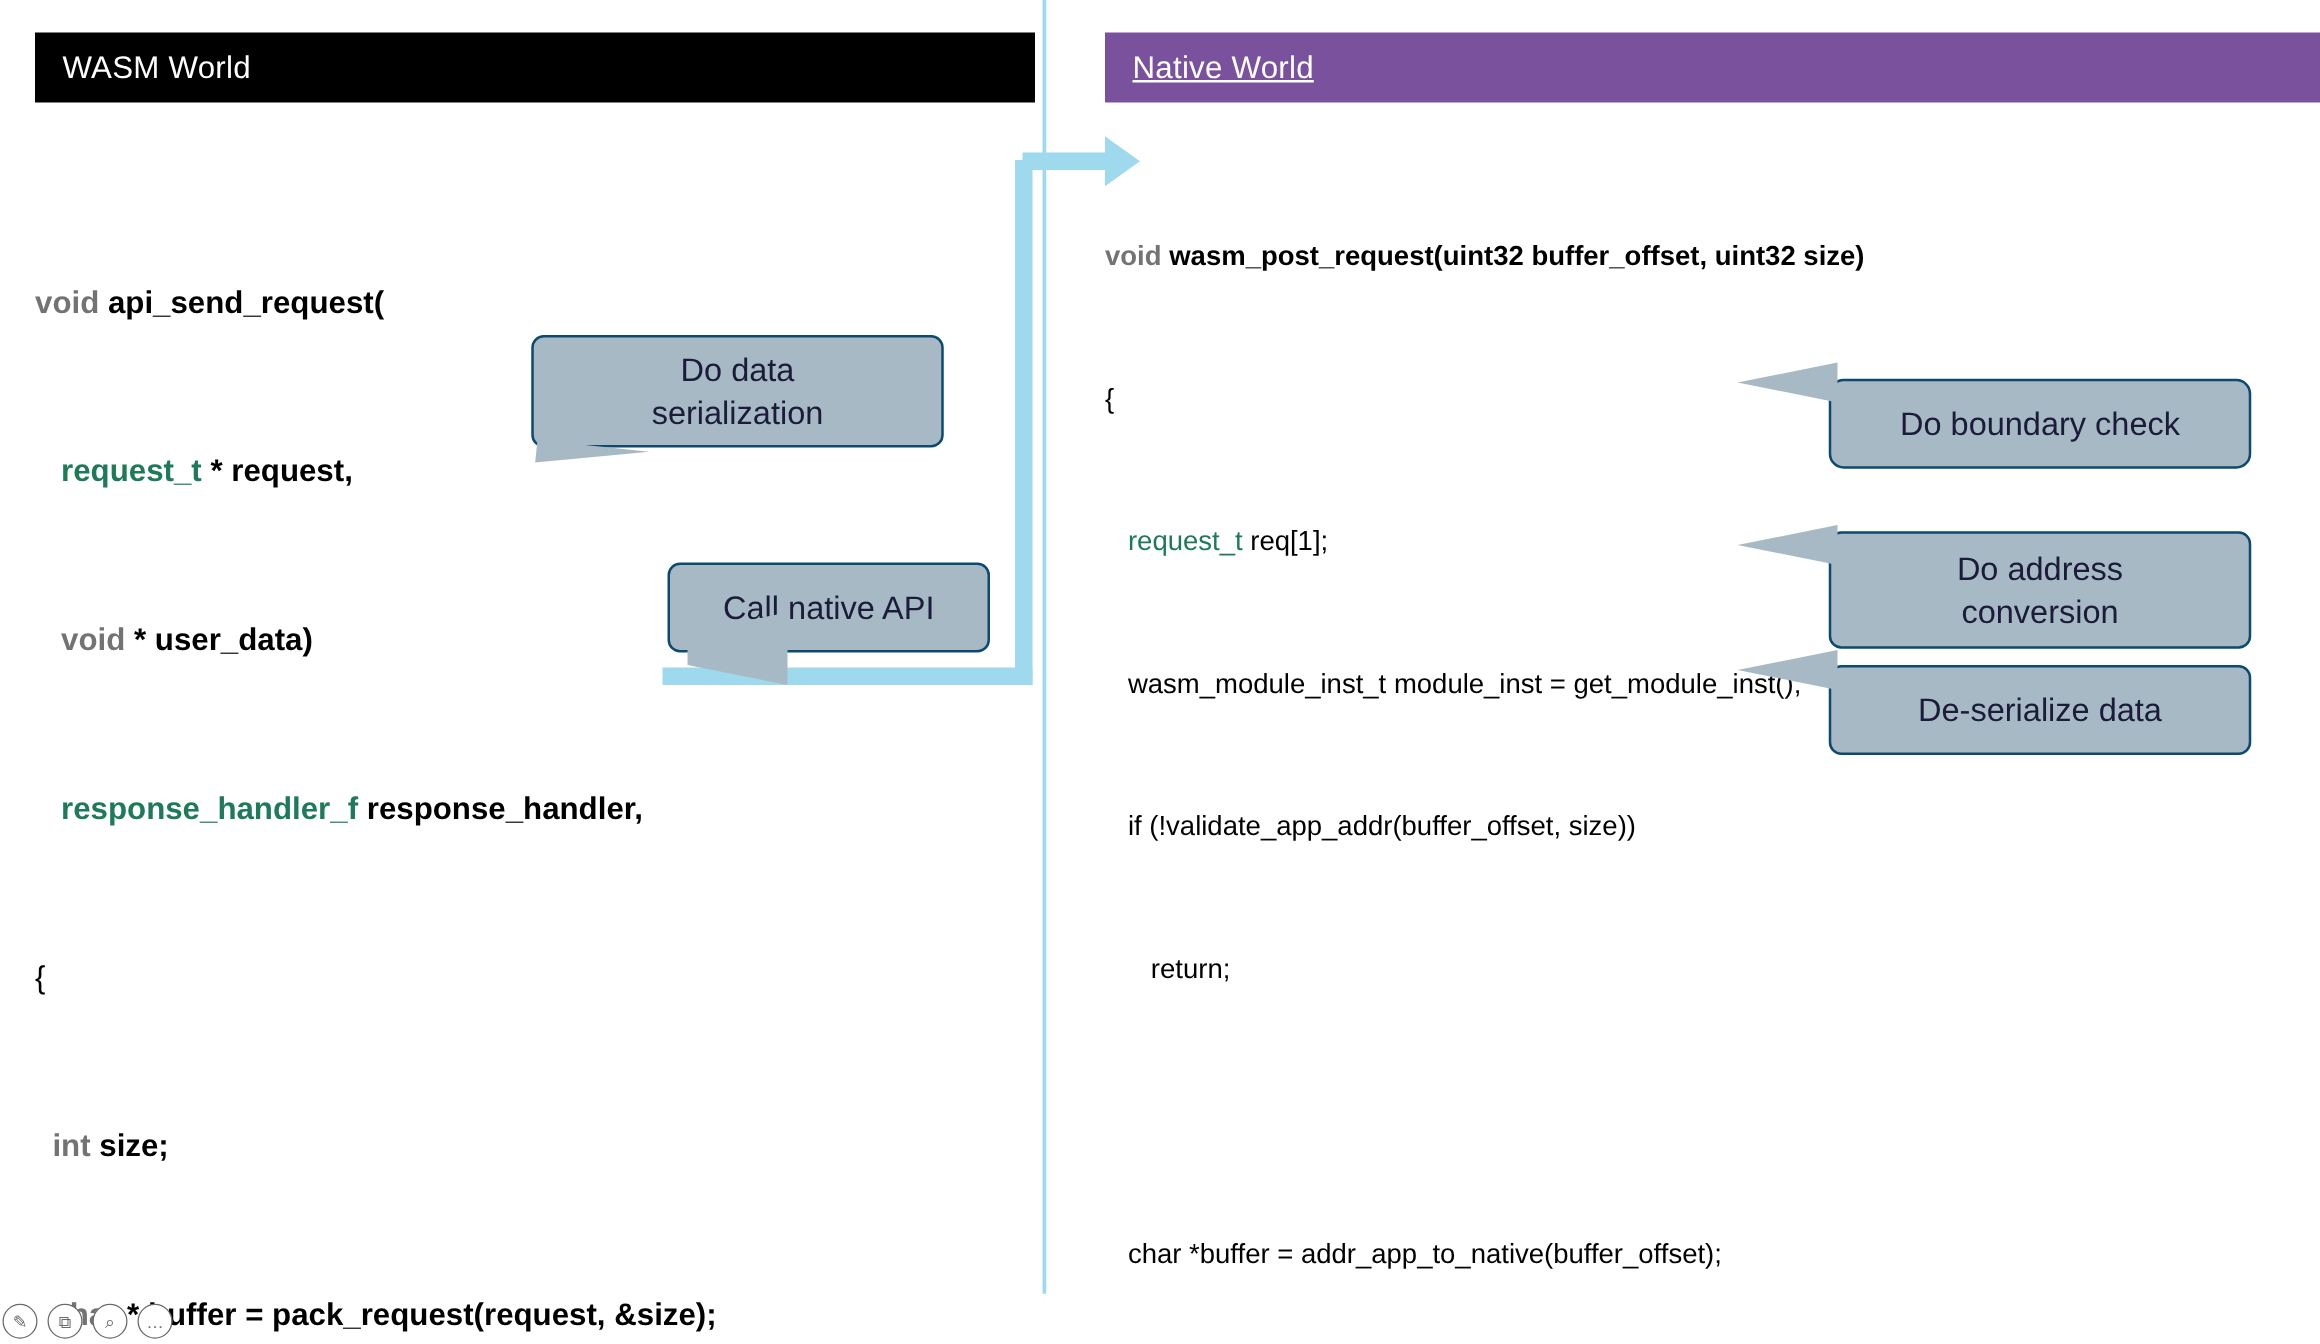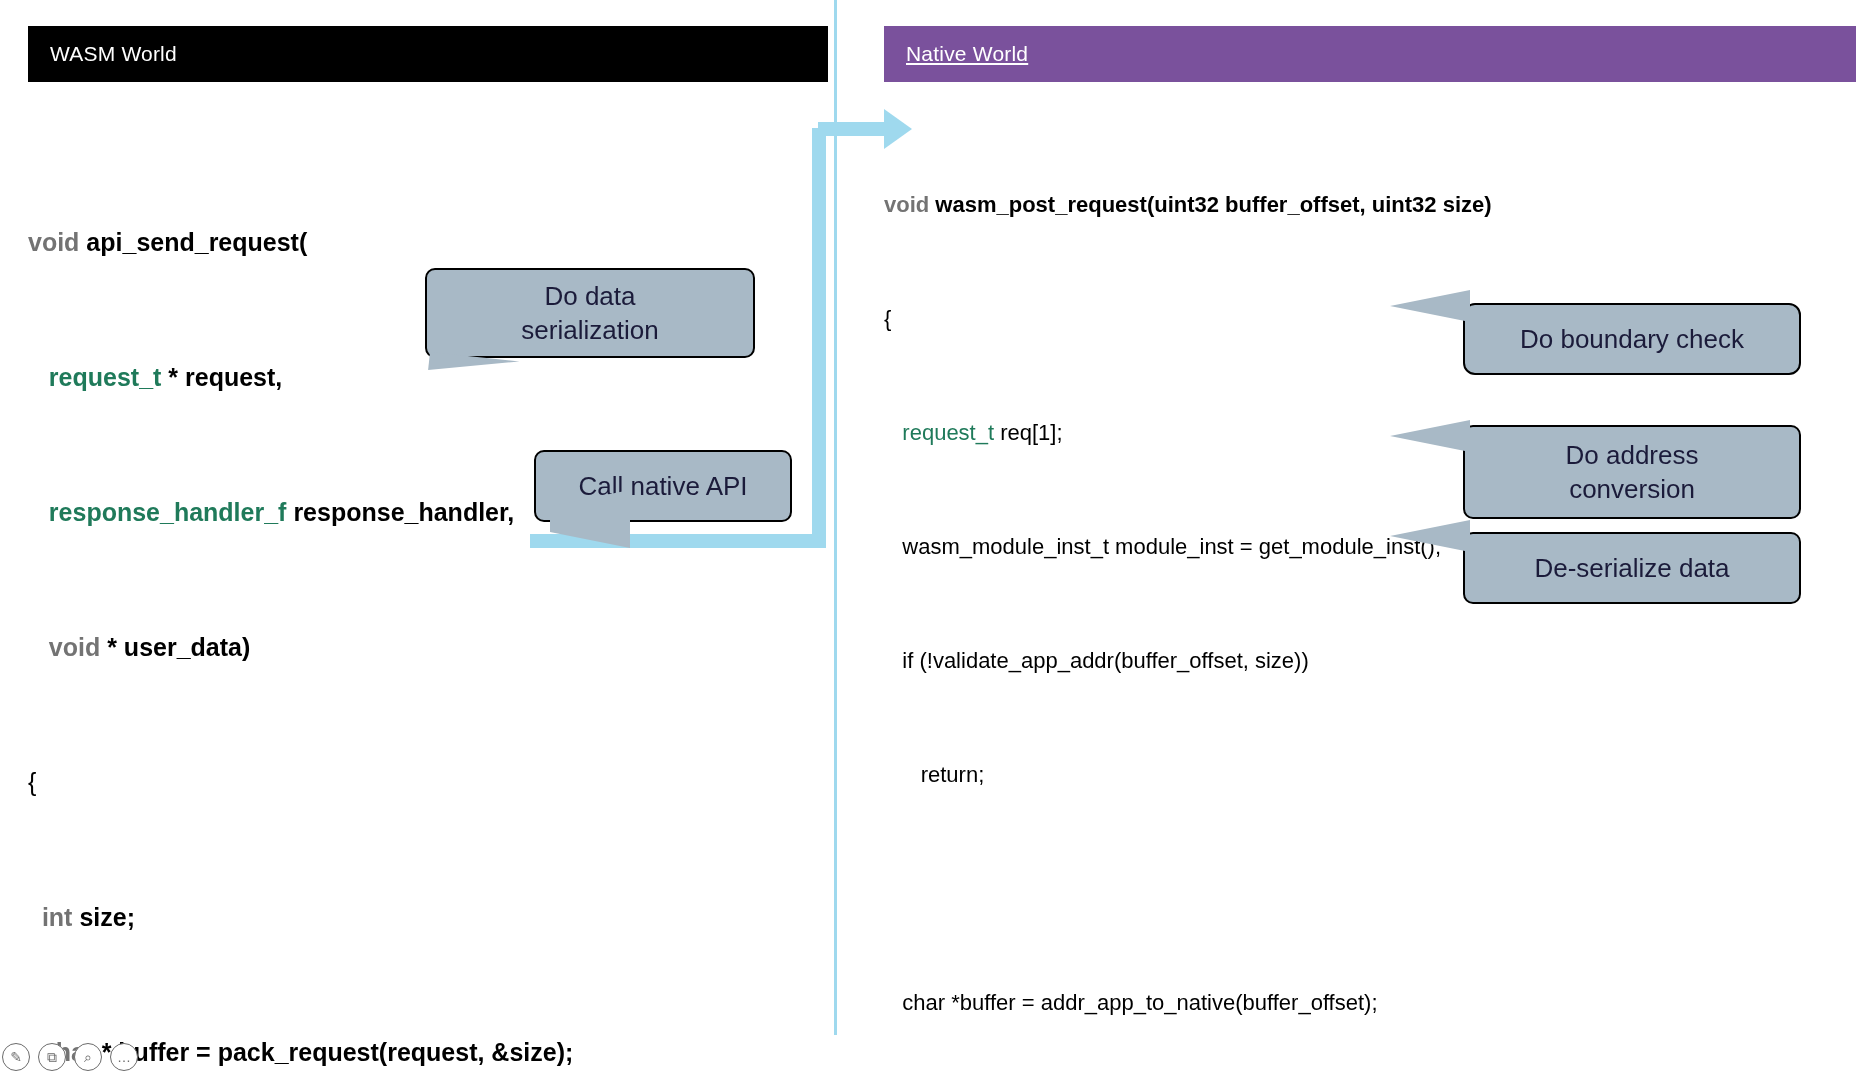--- a/index.html
+++ b/index.html
@@ -22,21 +22,21 @@
   }
 
   
   .col-header {
     position: absolute;
     height: 56px;
     display: flex;
     align-items: center;
     padding-left: 22px;
     box-sizing: border-box;
-    font-size: 21px;
+    font-size: 25px;
     color: #ffffff;
     letter-spacing: 0.2px;
   }
   #wasm-header {
     left: 28px;
     top: 26px;
     width: 800px;
     background: #000000;
   }
   #native-header {
@@ -118,21 +118,21 @@
     width: 0; height: 0;
     border-top: 20px solid transparent;
     border-bottom: 20px solid transparent;
     border-left: 28px solid #9fd9ee;
   }
 
   
   .callout {
     position: absolute;
     background: #a8b9c6;
-    border: 2px solid #000000;
+    border: 2px solid #0c4a6e;
     border-radius: 10px;
     color: #1b1b3a;
     display: flex;
     align-items: center;
     justify-content: center;
     text-align: center;
     font-size: 26px;
     line-height: 34px;
     box-sizing: border-box;
     padding: 6px 14px;
@@ -215,22 +215,22 @@
 
   <div id="divider"></div>
   <div id="pipe-bottom"></div>
   <div id="pipe-vert"></div>
   <div id="pipe-top"></div>
   <div id="pipe-arrow"></div>
 
   <div id="wasm-code" class="code">
     <span class="ln"><span class="kw">void</span> <span class="b">api_send_request(</span></span>
     <span class="ln">   <span class="type">request_t</span><span class="b"> * request,</span></span>
+    <span class="ln">   <span class="kw">void</span><span class="b"> * user_data)</span></span>
     <span class="ln">   <span class="type">response_handler_f</span><span class="b"> response_handler,</span></span>
-    <span class="ln">   <span class="kw">void</span><span class="b"> * user_data)</span></span>
     <span class="ln">{</span>
     <span class="ln">  <span class="kw">int</span> <span class="b">size;</span></span>
     <span class="ln">  <span class="kw">char</span><span class="b"> * buffer = pack_request(request, &amp;size);</span></span>
     
     
     
     
     
     
     

